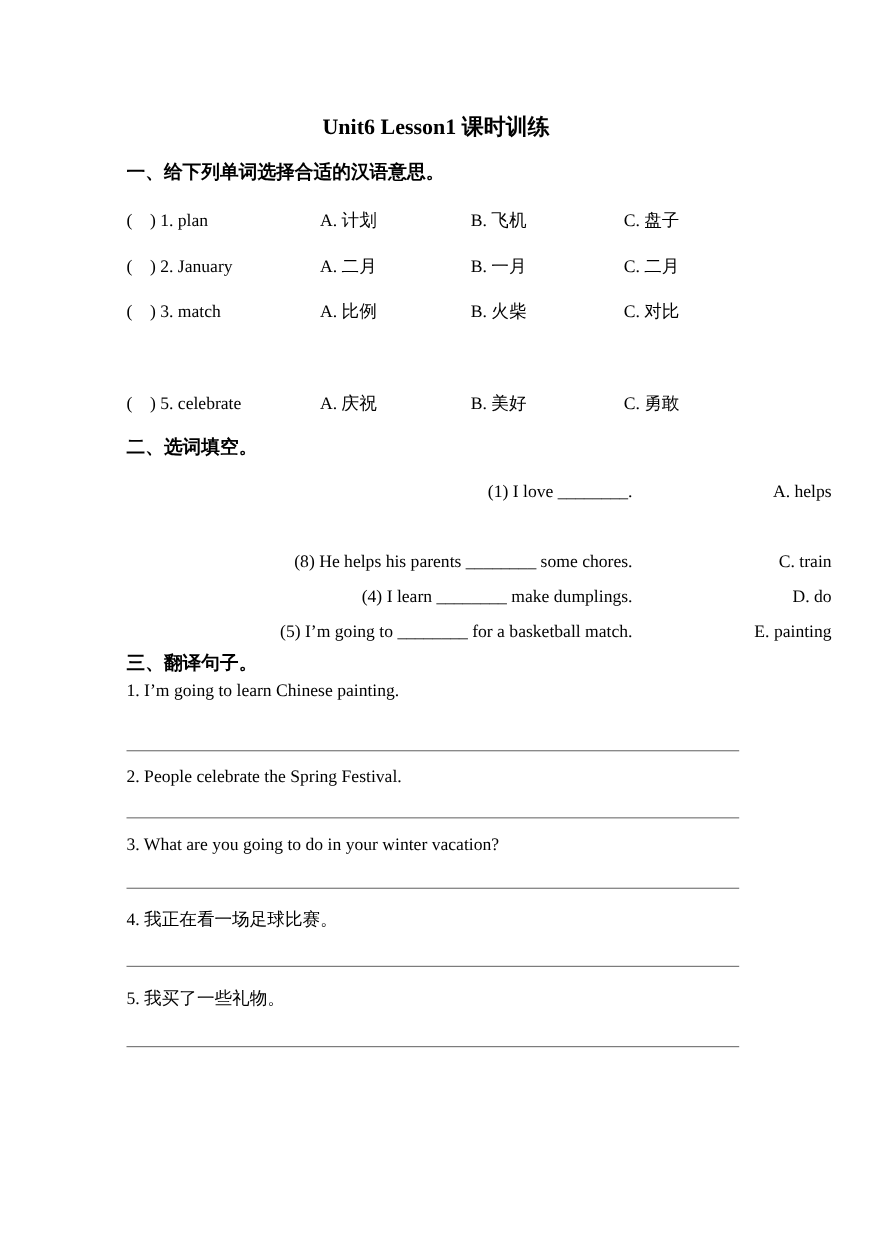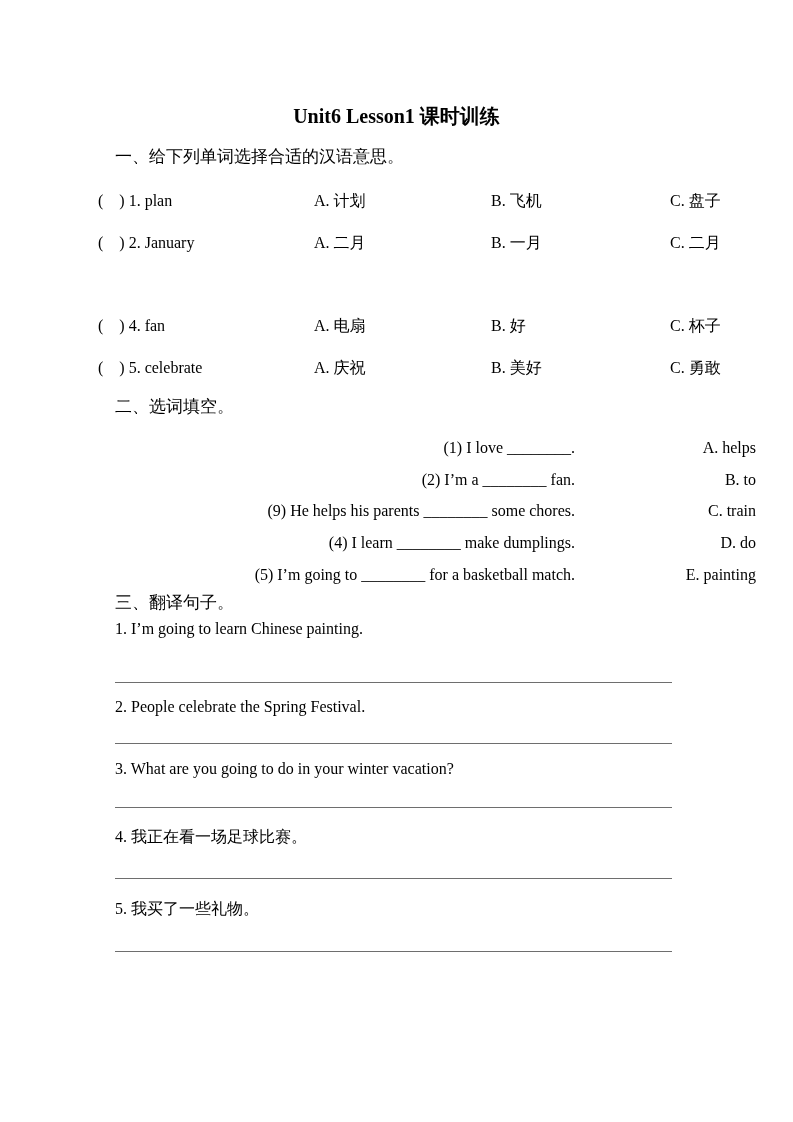--- a/index.html
+++ b/index.html
@@ -12,30 +12,30 @@
     font-family:"Liberation Serif","DejaVu Serif",serif;
     overflow:hidden;
   }
   .title{
     position:absolute;top:105px;left:0;width:100%;
     margin:0;text-align:center;
     font-size:20px;font-weight:700;line-height:22px;
   }
   .sec-h{
     position:absolute;left:115px;
-    font-size:17px;line-height:20px;white-space:pre;
+    font-size:17px;line-height:20px;white-space:pre;font-weight:bold;
   }
   .h1{top:147px}
   .h2{top:397px}
   .h3{top:593px}
 
   .s1row{
-    position:absolute;left:98px;width:640px;
+    position:absolute;left:115px;width:640px;
     display:grid;grid-template-columns:176px 137px 139px auto;
-    font-size:16px;line-height:20px;white-space:pre;gap:40px;
+    font-size:16px;line-height:20px;white-space:pre;
   }
   .s1r0{top:191px}.s1r1{top:233px}.s1r2{top:274px}.s1r3{top:316px}.s1r4{top:358px}
 
   .s2row{
     position:absolute;left:116px;width:640px;
     display:grid;grid-template-columns:459px auto;
     font-size:16px;line-height:20px;white-space:pre;text-align:right;
   }
   .s2r0{top:438px}.s2r1{top:470px}.s2r2{top:501px}.s2r3{top:533px}.s2r4{top:565px}
 
@@ -65,45 +65,41 @@
     <span>A. 计划</span>
     <span>B. 飞机</span>
     <span>C. 盘子</span>
   </div>
   <div class="s1row s1r1">
     <span>(    ) 2. January</span>
     <span>A. 二月</span>
     <span>B. 一月</span>
     <span>C. 二月</span>
   </div>
-  <div class="s1row s1r3">
-    <span>(    ) 4. fan</span>
-    <span>A. 电扇</span>
-    <span>B. 好</span>
-    <span>C. 杯子</span>
+  <div class="s1row s1r2">
+    <span>(    ) 3. match</span>
+    <span>A. 比例</span>
+    <span>B. 火柴</span>
+    <span>C. 对比</span>
   </div>
   <div class="s1row s1r4">
     <span>(    ) 5. celebrate</span>
     <span>A. 庆祝</span>
     <span>B. 美好</span>
     <span>C. 勇敢</span>
   </div>
 
   <div class="sec-h h2">二、选词填空。</div>
 
   <div class="s2row s2r0">
     <span>(1) I love ________.</span>
     <span>A. helps</span>
   </div>
-  <div class="s2row s2r1">
-    <span>(2) I’m a ________ fan.</span>
-    <span>B. to</span>
-  </div>
   <div class="s2row s2r2">
-    <span>(9) He helps his parents ________ some chores.</span>
+    <span>(8) He helps his parents ________ some chores.</span>
     <span>C. train</span>
   </div>
   <div class="s2row s2r3">
     <span>(4) I learn ________ make dumplings.</span>
     <span>D. do</span>
   </div>
   <div class="s2row s2r4">
     <span>(5) I’m going to ________ for a basketball match.</span>
     <span>E. painting</span>
   </div>

